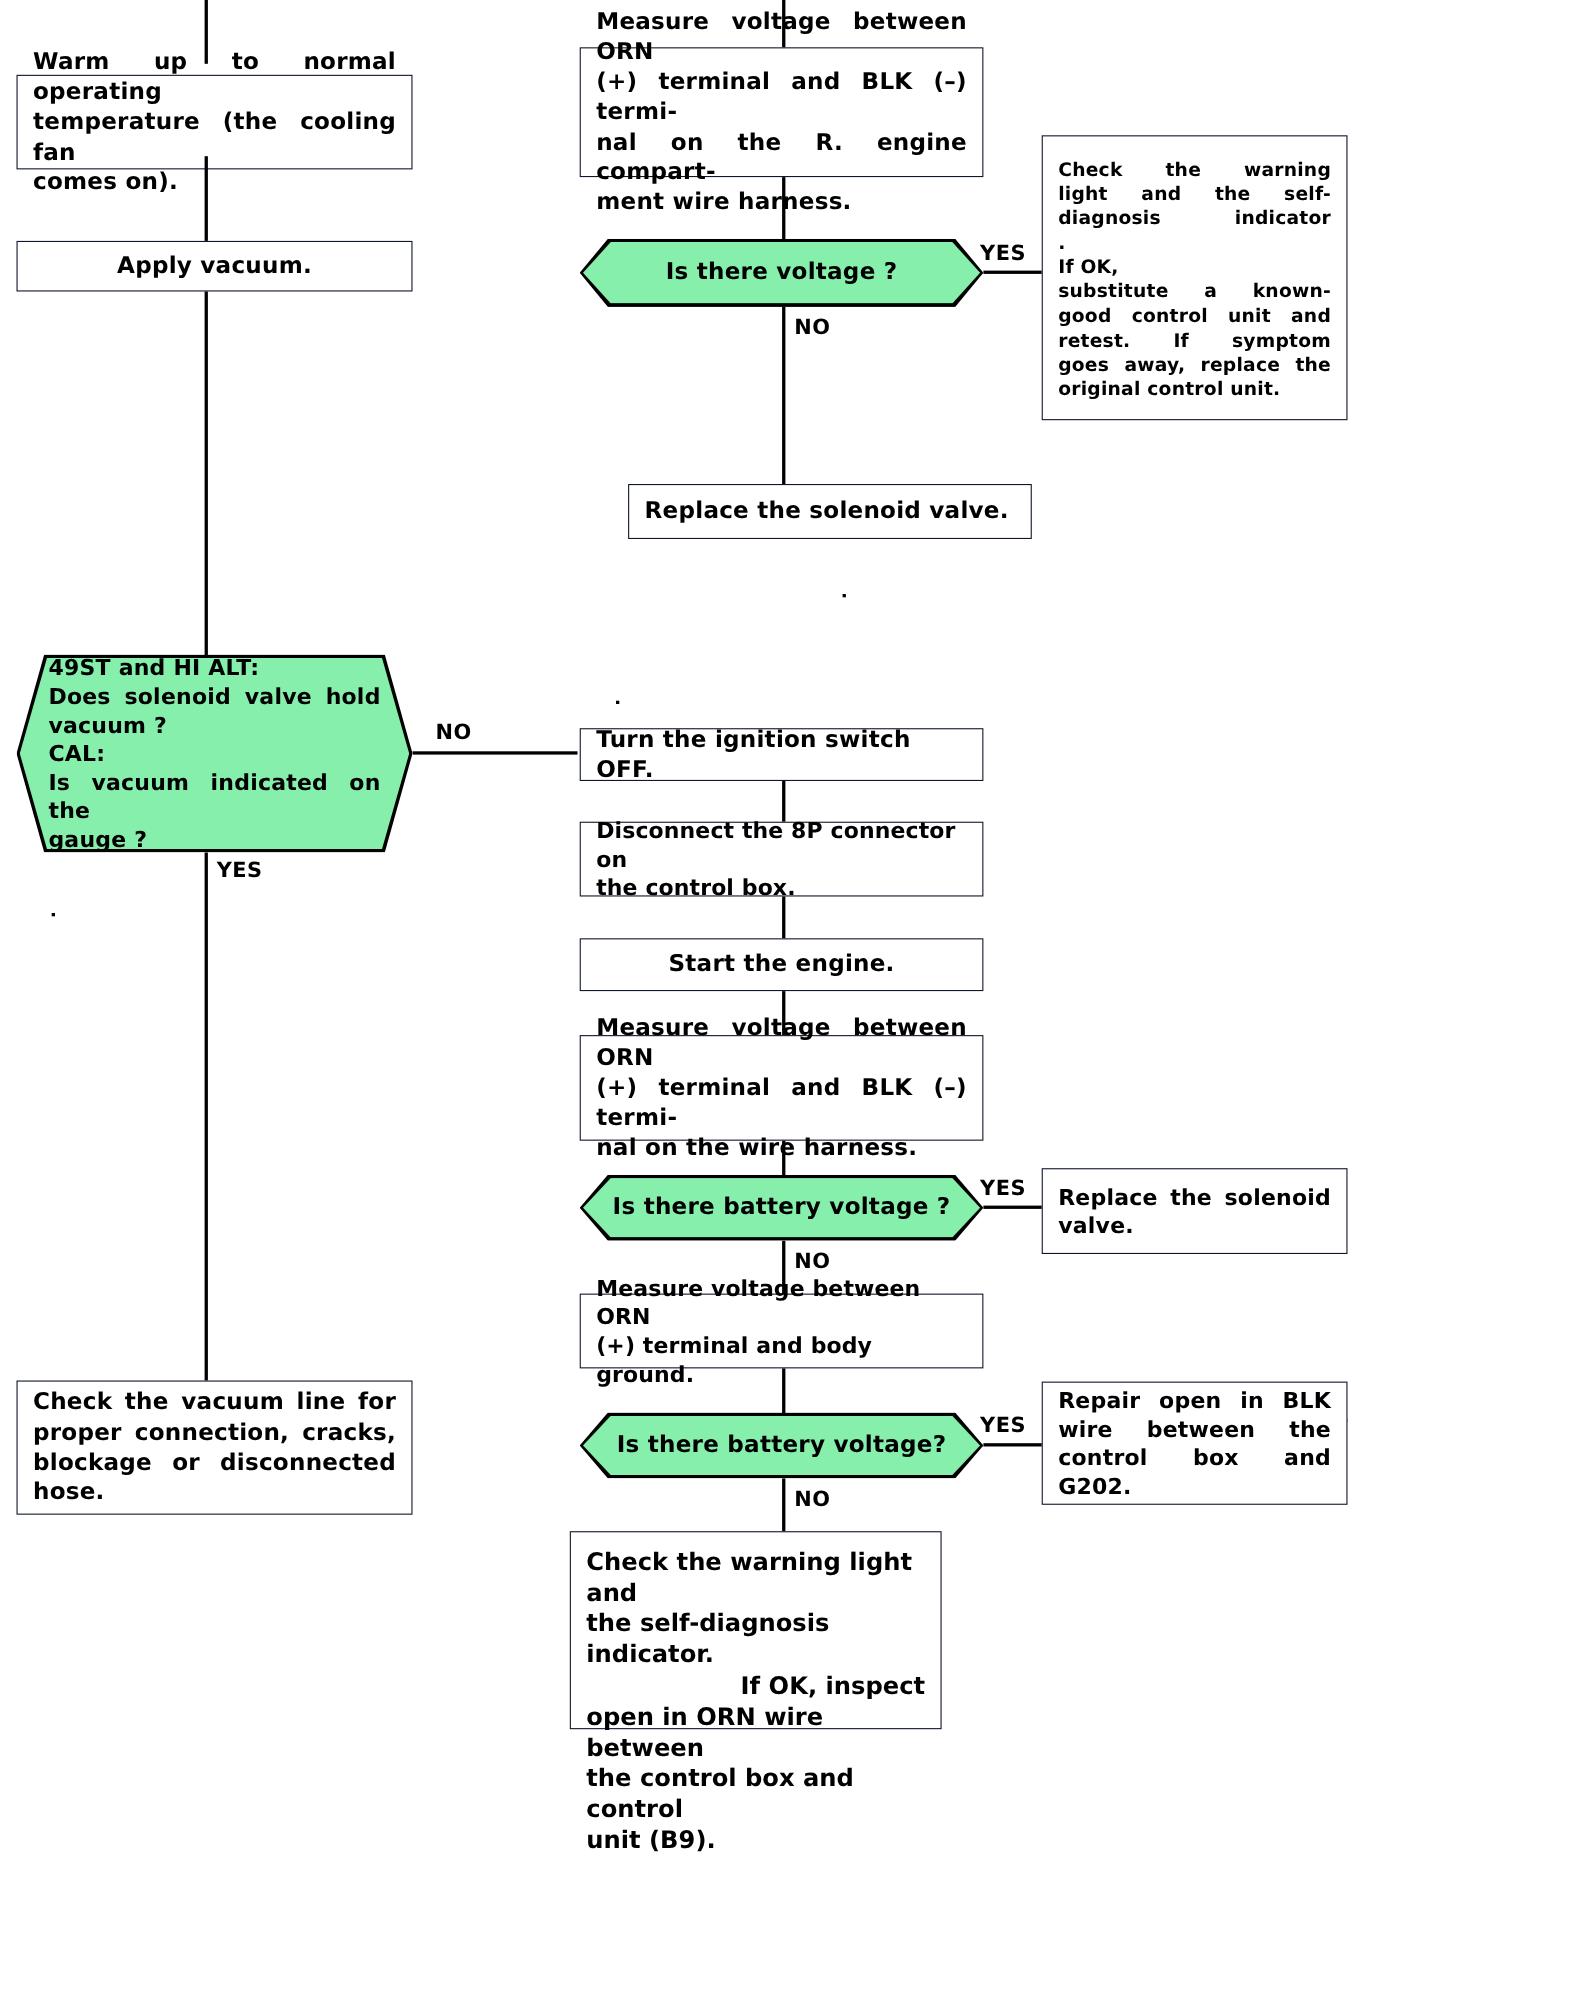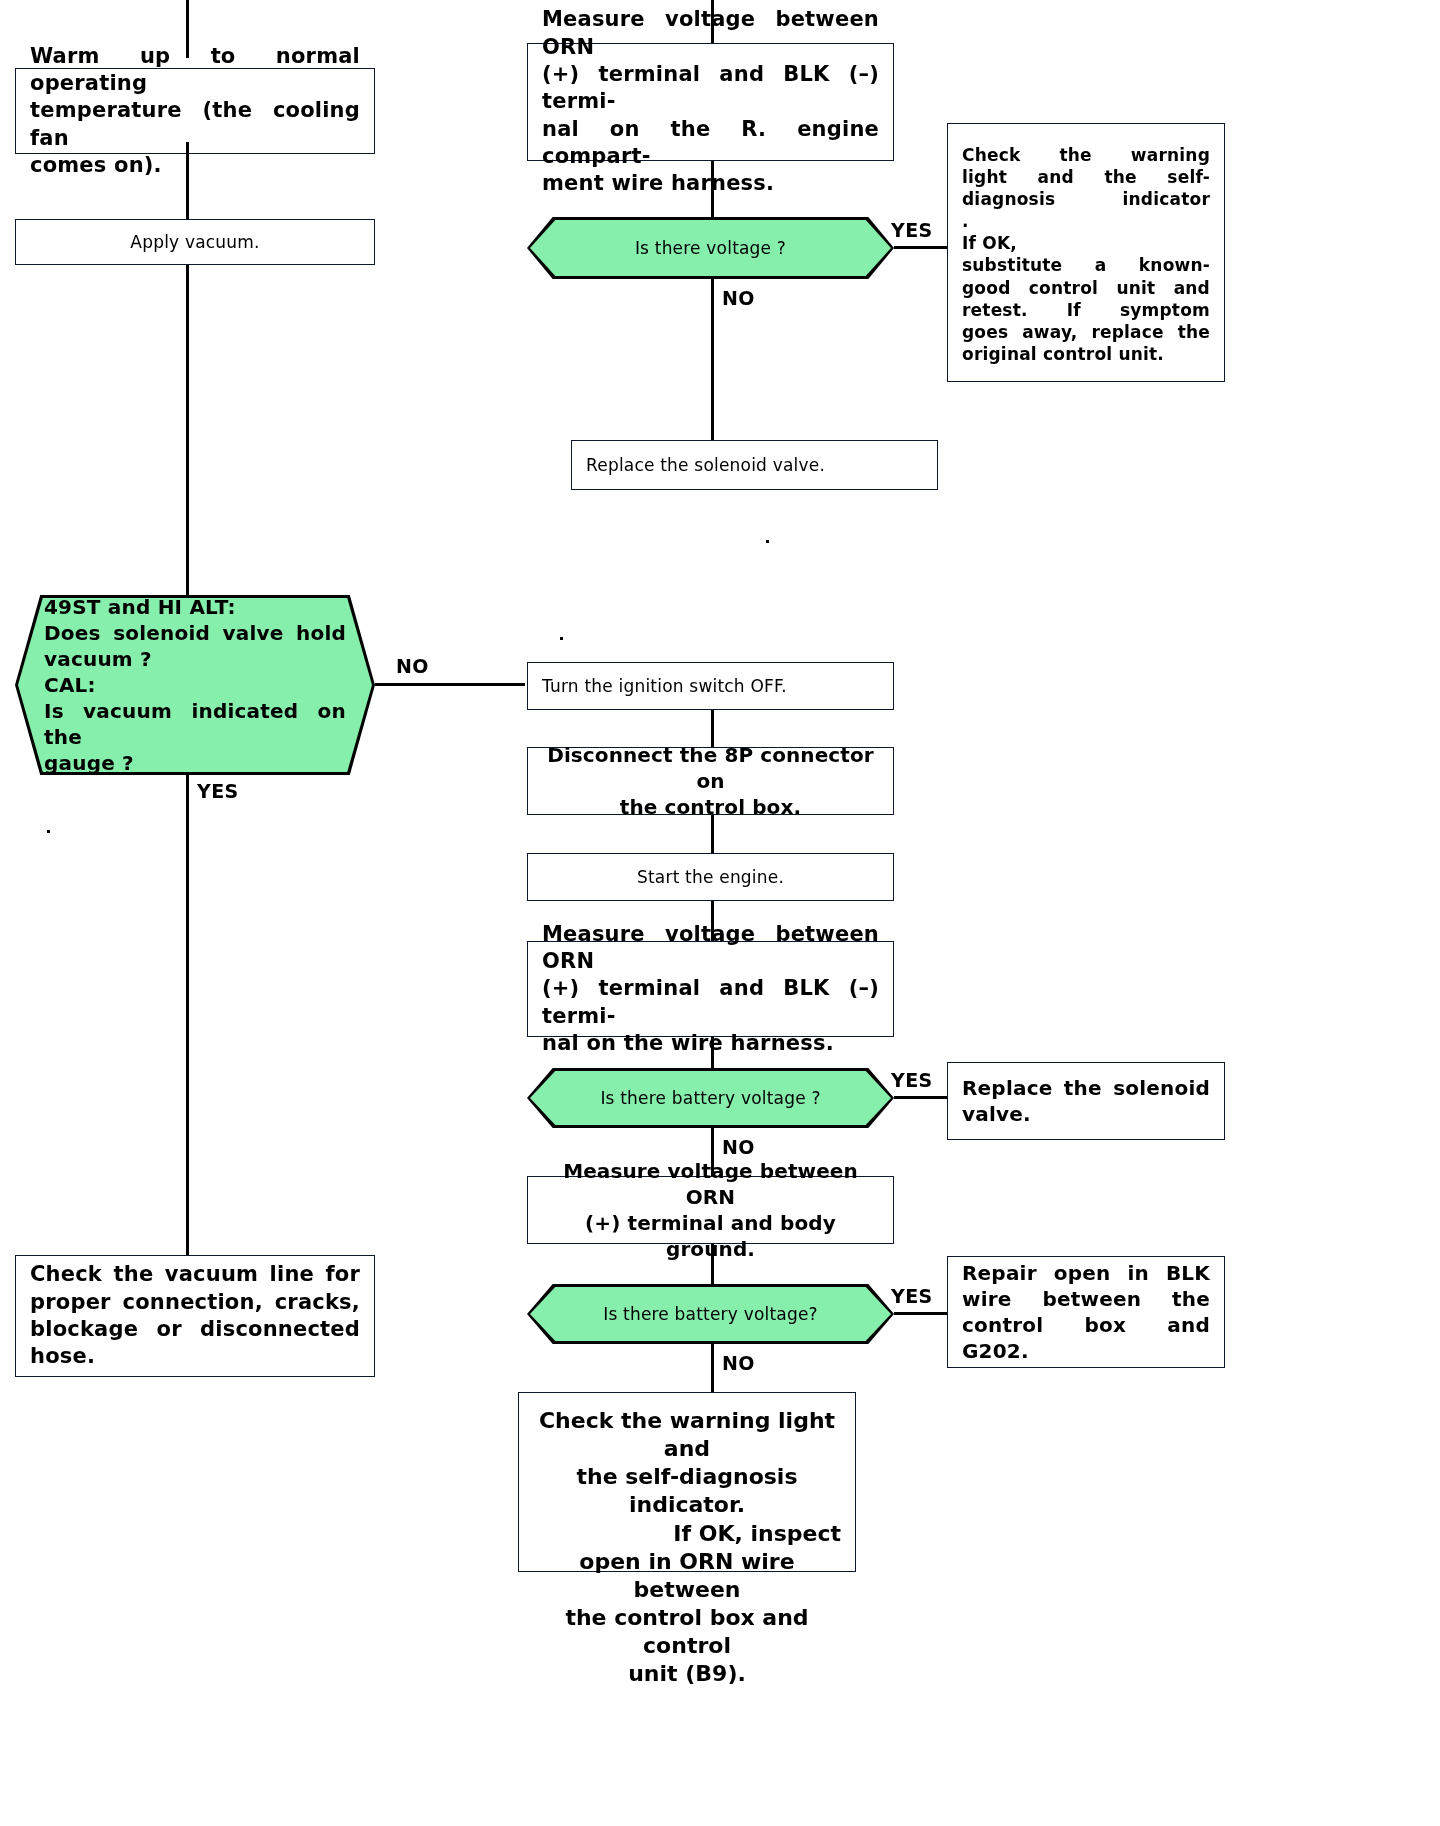--- a/index.html
+++ b/index.html
@@ -56,27 +56,27 @@
 
   .lbl{
     position:absolute;
     font-size:19px;
     font-weight:700;
     letter-spacing:.4px;
     white-space:nowrap;
   }
 
   
-  .t-bold{font-weight:400;font-size:17px;letter-spacing:.2px;}
+  .t-bold{font-weight:700;font-size:21px;letter-spacing:.2px;}
   .t-norm{font-weight:700;font-size:20px;letter-spacing:.1px;}
   .t-just{font-weight:700;font-size:21px;text-align:justify;text-align-last:left;letter-spacing:.2px;}
   .t-center{text-align:center;}
   .t-spread{font-weight:700;font-size:20px;text-align:justify;text-align-last:left;letter-spacing:.2px;}
 
-  .ln{display:block;text-align:center;}
+  .ln{display:block;}
   .ln.j{display:block;text-align:justify;text-align-last:justify;}
   .dot{position:absolute;width:3px;height:3px;background:#000;}
 </style>
 </head>
 <body>
 
 <div id="page">
 
   <div class="vline" style="left:186px;top:0px;height:58px;"></div>
 

